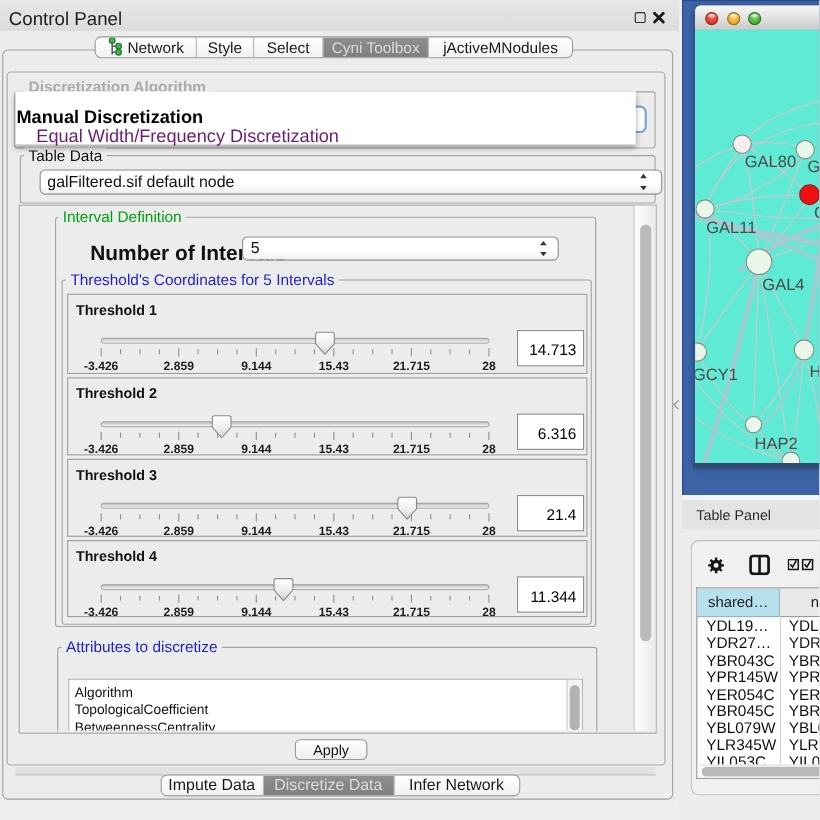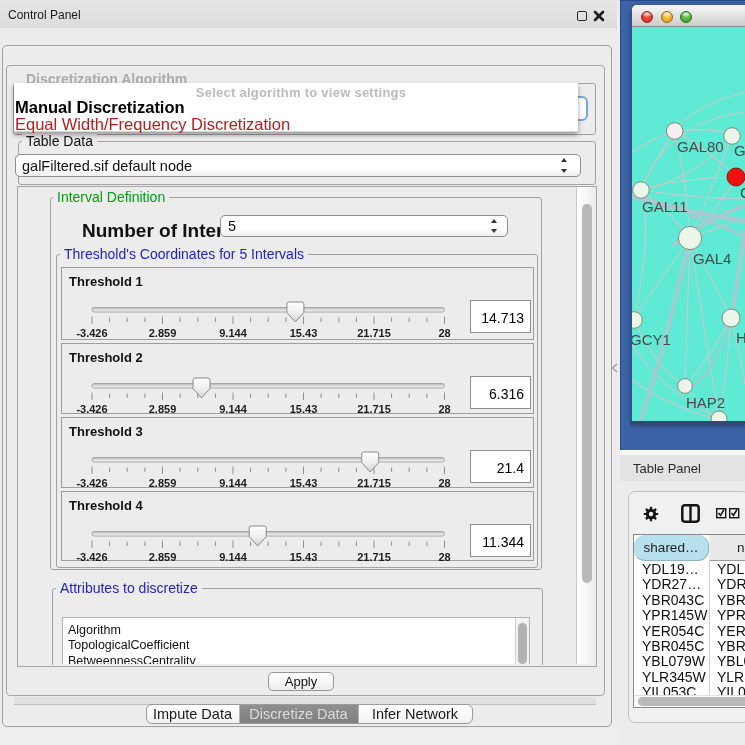--- a/index.html
+++ b/index.html
@@ -27,42 +27,54 @@
 .tlabels span{position:absolute;width:70px;margin-left:-35px;text-align:center;font-size:11px;font-weight:bold;color:#1c1c1c;}
 .tval{position:absolute;left:409px;top:33px;width:51px;height:27px;background:#fff;
   border:2px solid #fff;outline:1px solid #8e8e8e;font-size:14px;color:#000;
   text-align:right;padding:0 4px 0 0;line-height:30px;}
 </style>
 </head>
 <body>
 <div id="stage">
 
 <div class="abs" style="left:0;top:0;width:617px;height:28px;background:linear-gradient(#e6e6e6,#dcdcdc);border-bottom:1px solid #c2c2c2;"></div>
-<div class="abs" style="left:8px;top:8px;font-size:12px;color:#1c1c1c;">Control Panel</div>
+<div class="abs" style="left:8px;top:8px;font-size:17px;color:#1c1c1c;">Control Panel</div>
 <div class="abs" style="left:577px;top:11px;width:8px;height:8px;border:1.8px solid #2a2a2a;border-radius:2px;"></div>
 <svg class="abs" style="left:593px;top:10px;" width="12" height="12" viewBox="0 0 12 12">
       <path d="M2 2 L10 10 M10 2 L2 10" stroke="#1a1a1a" stroke-width="2.6" stroke-linecap="round"></path>
     </svg>
 
 <div class="abs" style="left:0;top:28px;width:616px;height:700px;background:#ececec;"></div>
 <div class="abs" style="left:0;top:728px;width:617px;height:17px;background:#eeeeee;"></div>
 
 <div class="abs" style="left:2px;top:45px;width:608px;height:680px;border:1px solid #a0a0a0;border-radius:5px;background:#ececec;"></div>
 
 <div class="abs" style="left:6px;top:65px;width:597px;height:629px;border:1px solid #a5a5a5;border-radius:4px;background:#ececec;"></div>
 
+<div class="seg" style="left:86px;top:33px;">
+  <div style="width:91px;"><svg width="14" height="17" viewBox="0 0 14 17" style="margin-right:4px;">
+          <path d="M4 3 L4 15.5 M4 8 L9 8 M4 13.5 L9 13.5" stroke="#5c5c68" stroke-width="1.5" fill="none"></path>
+          <circle cx="4" cy="2.8" r="2.6" fill="#4caf50" stroke="#1f7c2f" stroke-width="1.1"></circle>
+          <circle cx="9.8" cy="8" r="2.6" fill="#4caf50" stroke="#1f7c2f" stroke-width="1.1"></circle>
+          <circle cx="9.8" cy="13.5" r="2.6" fill="#4caf50" stroke="#1f7c2f" stroke-width="1.1"></circle>
+        </svg>Network</div>
+  <div style="width:51px;">Style</div>
+  <div style="width:62px;">Select</div>
+  <div class="sel" style="width:95px;">Cyni Toolbox</div>
+  <div style="width:130px;">jActiveMNodules</div>
+</div>
 
 <div class="grp" style="left:13px;top:83px;width:581px;height:50px;"></div>
 <div class="abs" style="left:23px;top:71px;font-size:14px;font-weight:bold;color:#ababab;background:#ececec;padding:0 3px;">Discretization Algorithm</div>
 
 <div class="abs" style="left:564px;top:96px;width:20px;height:21px;border:2.5px solid #79a5d9;border-radius:6px;background:#fff;"></div>
 
 <div class="grp" style="left:18px;top:141px;width:576px;height:42px;"></div>
 <div class="gtitle" style="left:22px;top:134px;color:#111;">Table Data</div>
-<div class="combo" style="left:15px;top:154px;width:564px;height:21px;font-size:14.5px;">
+<div class="combo" style="left:36px;top:154px;width:564px;height:21px;font-size:14.5px;">
   <div class="ctext" style="left:6px;">galFiltered.sif default node</div>
   <div class="updown" style="right:12px;top:3px;bottom:3px;">
         <i class="u"></i>
         <i class="d"></i>
       </div>
 </div>
 
 <div class="abs" style="left:17px;top:186px;width:578px;height:479px;border:1px solid #a6a6a6;background:#ececec;"></div>
 
 <div class="abs" style="left:576px;top:187px;width:19px;height:477px;background:linear-gradient(to right,#ffffff,#f4f4f4 60%,#e9e9e9);border-left:1px solid #c9c9c9;"></div>
@@ -221,23 +233,22 @@
   <div style="width:92px;">Impute Data</div>
   <div class="sel" style="width:118px;">Discretize Data</div>
   <div style="width:113px;">Infer Network</div>
 </div>
 
 <svg class="abs" style="left:611px;top:363px;" width="7" height="10" viewBox="0 0 7 10">
       <path d="M6 1 L1.5 5 L6 9" stroke="#999" stroke-width="1.2" fill="none"></path>
     </svg>
 
 <div class="abs" style="left:14px;top:83px;width:564px;height:48px;background:#ffffff;border-bottom:1px solid #d8d8d8;box-shadow:0 3px 5px rgba(0,0,0,0.35);"></div>
-<div class="abs" style="left:14px;top:85px;width:564px;text-align:center;font-size:13px;font-weight:bold;letter-spacing:0.25px;color:#bcbcbc;padding-left:10px;box-sizing:border-box;">Select algorithm to view settings</div>
 <div class="abs" style="left:15px;top:98px;font-size:16.5px;font-weight:bold;color:#000;">Manual Discretization</div>
-<div class="abs" style="left:15px;top:115px;font-size:16.5px;color:#b91c1c;">Equal Width/Frequency Discretization</div>
+<div class="abs" style="left:15px;top:115px;font-size:16.5px;color:#701a75;padding-left:18px;">Equal Width/Frequency Discretization</div>
 
 <div class="abs" style="left:620px;top:0;width:125px;height:450px;background:#3c63a5;border-top:1px solid #294a86;border-left:1px solid #294a86;"></div>
 
 <div class="abs" style="left:632px;top:5px;width:113px;height:416px;background:#ffffff;border-radius:5px 0 0 0;box-shadow:0 3px 6px rgba(10,20,60,0.55);"></div>
 <div class="abs" style="left:632px;top:5px;width:113px;height:21px;background:linear-gradient(#f8f8f8,#cccccc);border-bottom:1px solid #8d8d8d;border-radius:5px 0 0 0;"></div>
 <div class="abs" style="left:641px;top:10.5px;width:12px;height:12px;border-radius:50%;background:radial-gradient(ellipse 60% 35% at 50% 20%,rgba(255,255,255,0.9),rgba(255,255,255,0) 90%),radial-gradient(circle at 50% 40%,#f8564a 0%,#e63c30 55%,#c02820 85%,#931d16 100%);border:1px solid #8e2a23;box-sizing:border-box;"></div>
 <div class="abs" style="left:660.5px;top:10.5px;width:12px;height:12px;border-radius:50%;background:radial-gradient(ellipse 60% 35% at 50% 20%,rgba(255,255,255,0.9),rgba(255,255,255,0) 90%),radial-gradient(circle at 50% 40%,#fccb4e 0%,#efae2a 55%,#d3921c 85%,#9c6f15 100%);border:1px solid #8e6c1e;box-sizing:border-box;"></div>
 <div class="abs" style="left:680px;top:10.5px;width:12px;height:12px;border-radius:50%;background:radial-gradient(ellipse 60% 35% at 50% 20%,rgba(255,255,255,0.9),rgba(255,255,255,0) 90%),radial-gradient(circle at 50% 40%,#79cf62 0%,#4fb23a 55%,#379527 85%,#276e1c 100%);border:1px solid #2a6e21;box-sizing:border-box;"></div>
 
 <div class="abs" style="left:632px;top:27px;width:113px;height:394px;background:#5eead4;overflow:hidden;">
@@ -327,21 +338,21 @@
   <path d="M9.5 2 V17" stroke="#161616" stroke-width="2.4"></path>
 </svg>
 <svg class="abs" style="left:716px;top:508px;" width="24" height="11" viewBox="0 0 24 11">
   <rect x="0.7" y="0.7" width="9" height="9" fill="none" stroke="#161616" stroke-width="1.4"></rect>
   <path d="M2.5 5 L4.5 7.5 L8 1.5" stroke="#161616" stroke-width="1.5" fill="none"></path>
   <rect x="13.7" y="0.7" width="9" height="9" fill="none" stroke="#161616" stroke-width="1.4"></rect>
   <path d="M15.5 5 L17.5 7.5 L21 1.5" stroke="#161616" stroke-width="1.5" fill="none"></path>
 </svg>
 
 <div class="abs" style="left:633px;top:534px;width:112px;height:172px;background:#fff;border:1px solid #8a8a8a;border-right:none;overflow:hidden;font-size:14px;color:#101010;">
-  <div style="position:absolute;left:0;top:0;width:74px;height:25px;background:#b5e0ec;border-right:1px solid #8fb6c2;border-bottom:1px solid #8fb6c2;text-align:center;line-height:25px;font-size:13.5px;color:#222;border-radius:11px;">shared…</div>
+  <div style="position:absolute;left:0;top:0;width:74px;height:25px;background:#b5e0ec;border-right:1px solid #8fb6c2;border-bottom:1px solid #8fb6c2;text-align:center;line-height:25px;font-size:13.5px;color:#222;">shared…</div>
   <div style="position:absolute;left:75px;top:0;width:80px;height:25px;background:#e9e9e9;border-bottom:1px solid #9a9a9a;line-height:25px;font-size:13.5px;color:#222;padding-left:28px;">na</div>
   <div style="position:absolute;left:75px;top:25px;width:1px;height:136px;background:#d0d0d0;"></div>
 
   <div style="position:absolute;left:8px;top:27px;line-height:15.4px;">
     YDL19…<br>YDR27…<br>YBR043C<br>YPR145W<br>YER054C<br>YBR045C<br>YBL079W<br>YLR345W<br>YIL053C
   </div>
   <div style="position:absolute;left:83px;top:27px;line-height:15.4px;">
     YDL194W<br>YDR277C<br>YBR043C<br>YPR145W<br>YER054C<br>YBR045C<br>YBL079W<br>YLR345W<br>YIL053C
   </div>
 

